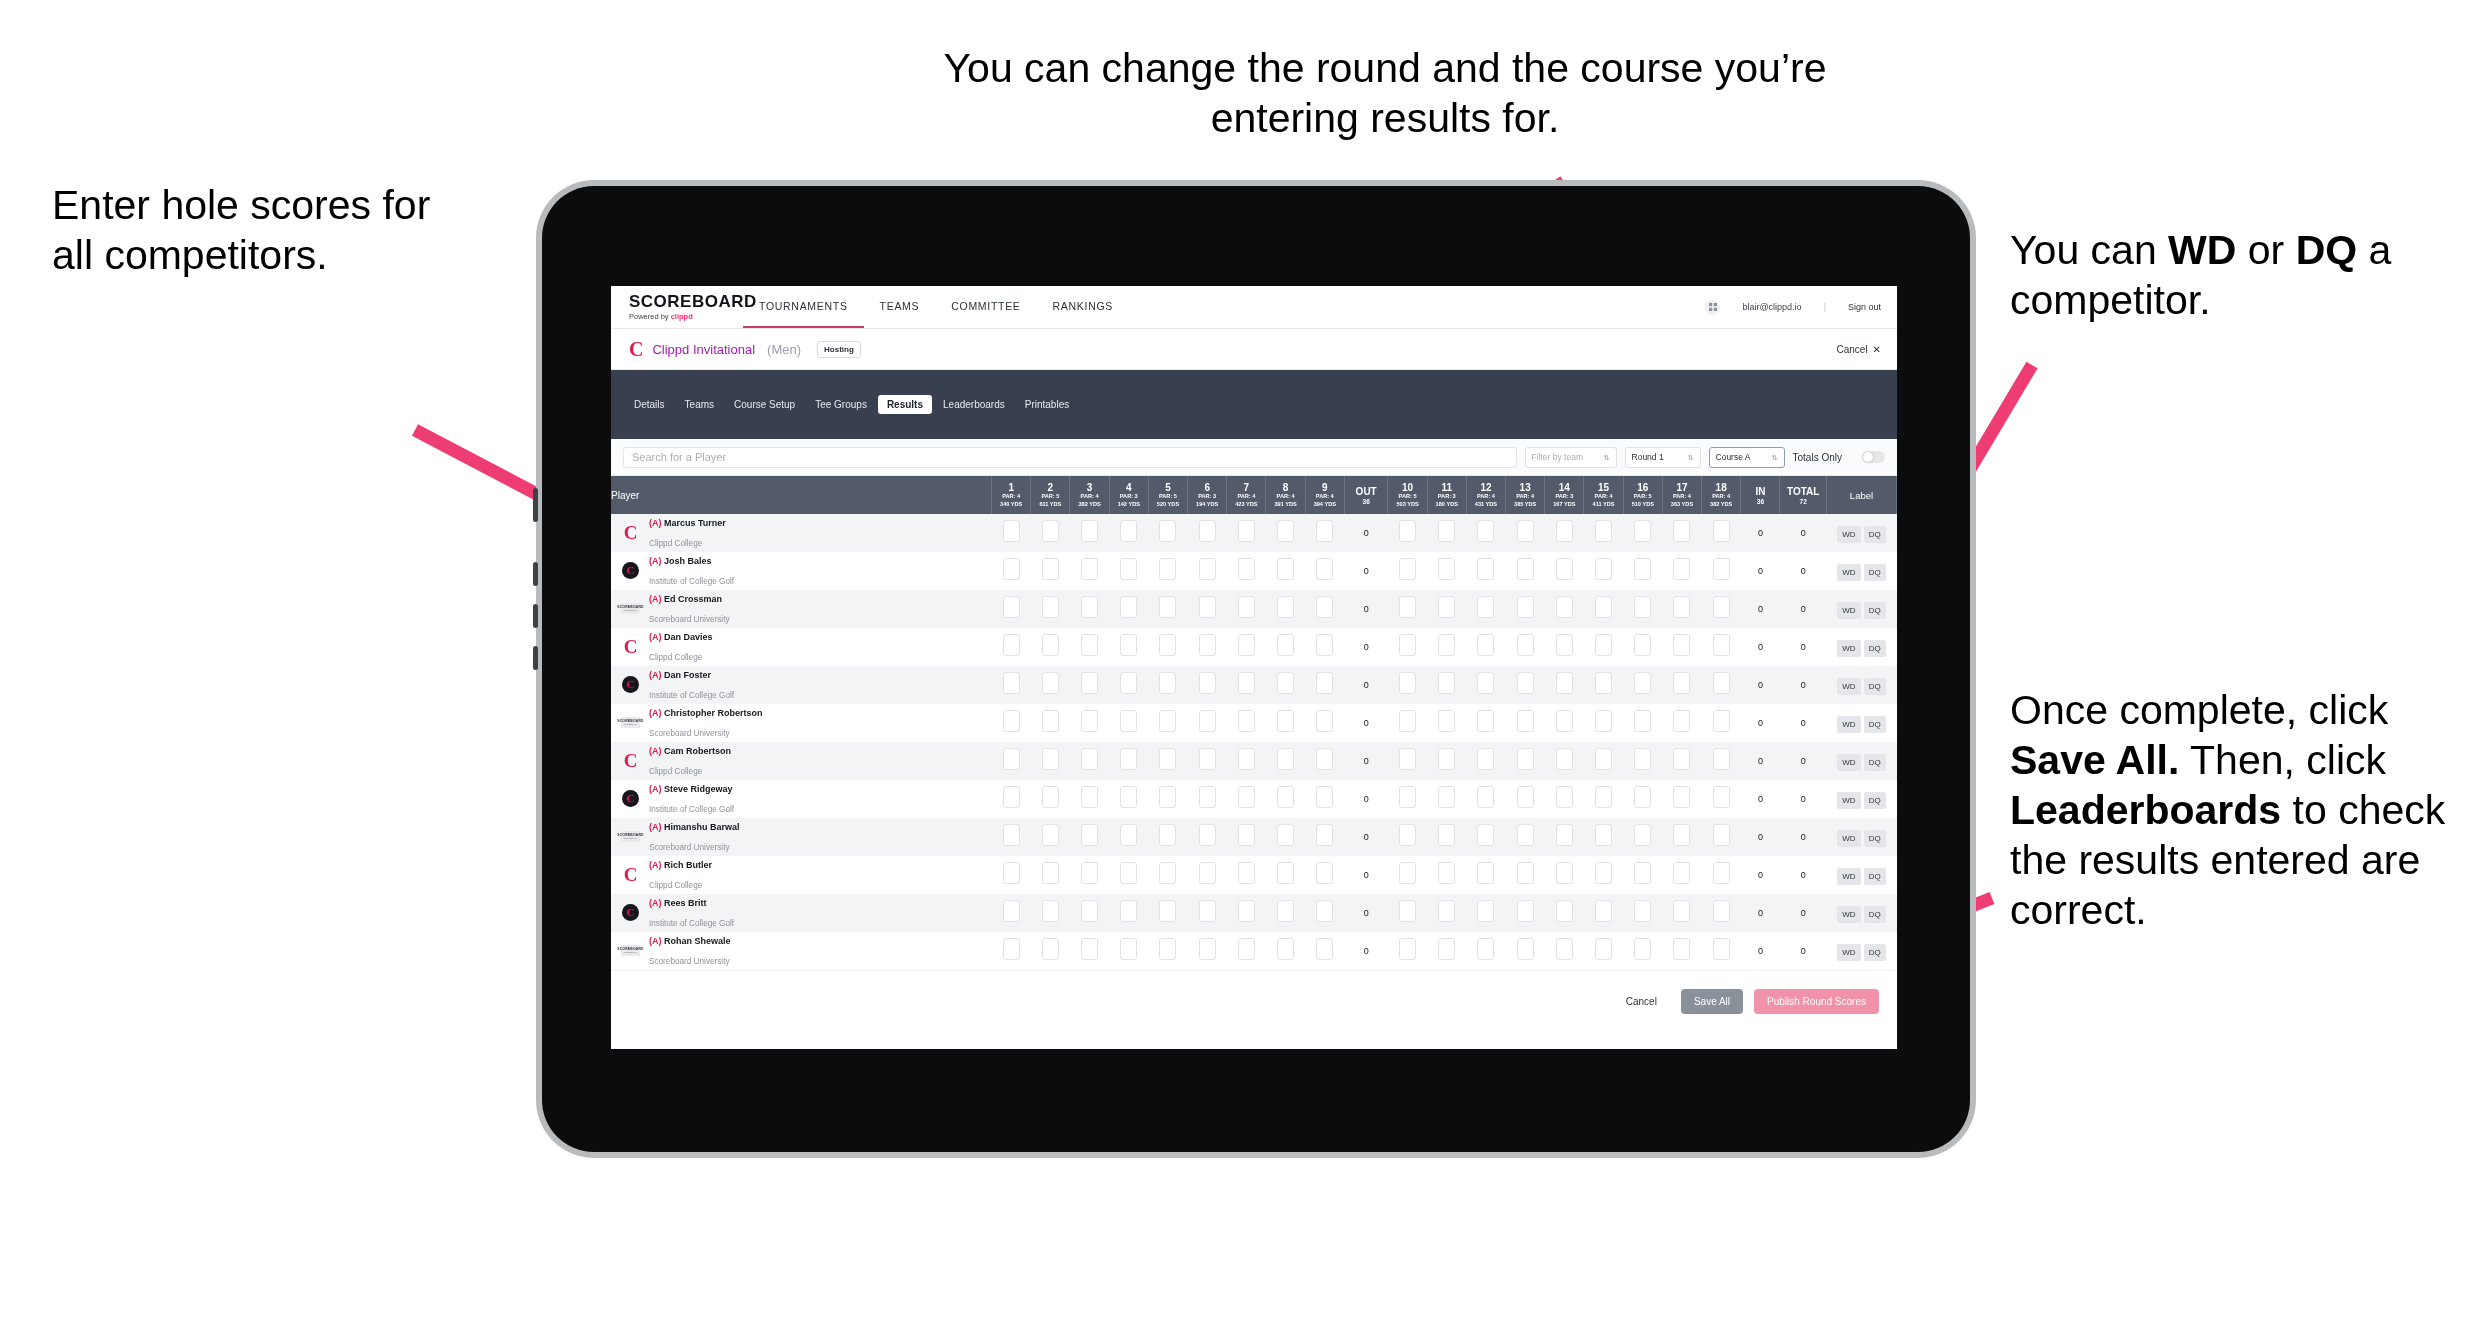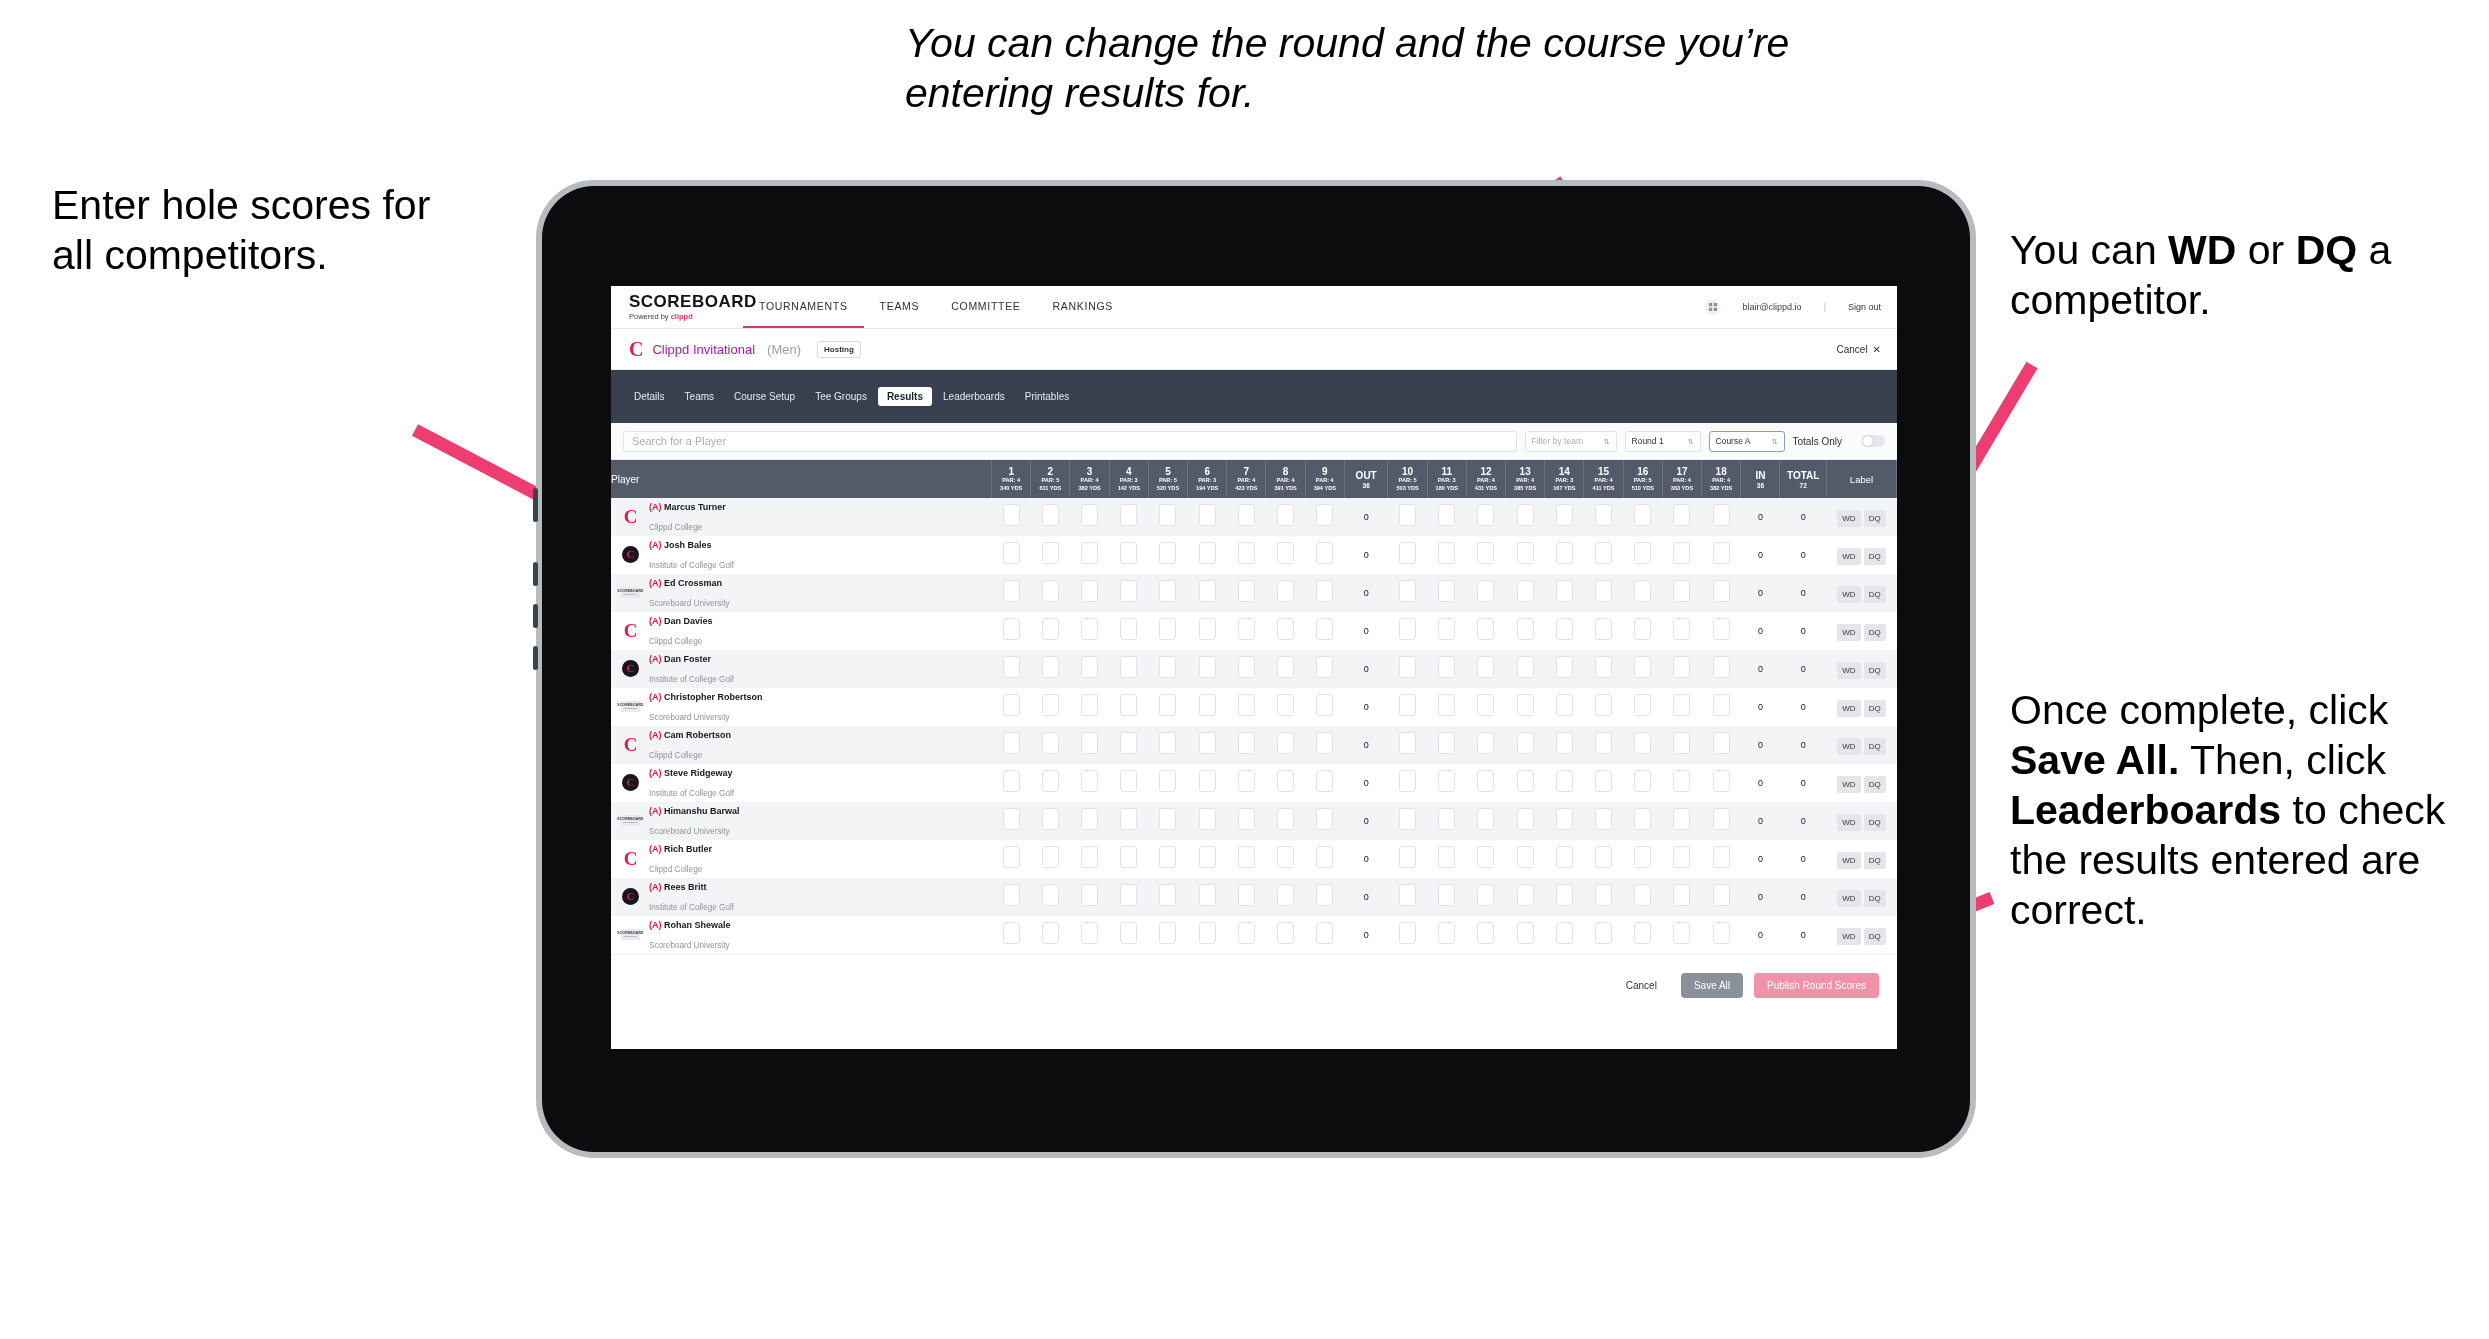--- a/index.html
+++ b/index.html
@@ -5,21 +5,21 @@
   html,body{margin:0;padding:0;}
   body{
     width:2489px;height:1339px;background:#ffffff;
     font-family:"Liberation Sans",sans-serif;
     position:relative;overflow:hidden;
   }
   
   .anno{position:absolute;color:#000;font-size:41px;line-height:1.22;font-family:"Liberation Sans",sans-serif;}
   .anno b{font-weight:bold;}
   #anno-left{left:52px;top:180px;width:390px;}
-  #anno-top{left:905px;top:18px;width:960px;font-style:italic;}
+  #anno-top{left:905px;top:43px;width:960px;text-align:center;}
   #anno-right-top{left:2010px;top:225px;width:460px;}
   #anno-right-bottom{left:2010px;top:685px;width:470px;}
 
   .arrow{position:absolute;pointer-events:none;}
 
   
   #tablet{position:absolute;left:536px;top:180px;width:1440px;height:978px;}
   .tab-outer{position:absolute;inset:0;background:#b9bcbe;border-radius:58px;}
   .tab-bezel{position:absolute;left:6px;top:6px;right:6px;bottom:6px;background:#0b0c0e;border-radius:52px;}
   .tab-screen{position:absolute;left:75px;top:106px;width:1286px;height:763px;background:#ffffff;overflow:hidden;}
@@ -40,21 +40,21 @@
   .sep{color:#b9bec6;}
   .signout{color:#2b313a;text-decoration:none;}
 
   .eventbar{height:40px;background:#fff;border-bottom:1px solid #e7e8ea;display:flex;align-items:center;padding:0 16px 0 18px;gap:9px;}
   .clogo{font-size:20px;font-weight:bold;color:#e0194f;line-height:1;font-family:"Liberation Serif",serif;}
   .ev-title{font-size:13px;color:#a21caf;}
   .ev-gender{font-size:13px;color:#9aa1ab;margin-left:3px;}
   .ev-badge{font-size:8px;font-weight:bold;color:#2c313a;border:1px solid #d8dade;border-radius:3px;padding:3px 6px;margin-left:7px;}
   .ev-cancel{margin-left:auto;font-size:10px;color:#2c313a;display:flex;align-items:center;gap:5px;}
 
-  .tabsbar{height:45px;background:#38404f;display:flex;align-items:center;padding:4px 14px;gap:2px;}
+  .tabsbar{height:45px;background:#38404f;display:flex;align-items:center;padding:12px 14px;gap:2px;}
   .tabsbar .tb{font-size:10px;color:#e7eaee;padding:4px 9px;border-radius:3px;white-space:nowrap;}
   .tabsbar .tb.active{background:#ffffff;color:#1b2029;font-weight:bold;}
 
   
   .toolbar{height:36px;background:#fafbfc;border-bottom:1px solid #e9eaec;display:flex;align-items:center;padding:0 12px;gap:8px;}
   .search{flex:1;height:19px;background:#fff;border:1px solid #e3e5e8;border-radius:3px;display:flex;align-items:center;padding:0 8px;font-size:11px;color:#a9afb7;}
   .ctrl{height:19px;border:1px solid #dfe1e5;border-radius:3px;background:#fff;display:flex;align-items:center;justify-content:space-between;padding:0 6px;font-size:8.5px;color:#2b313a;gap:7px;}
   .ctrl.muted{color:#a9afb7;}
   .ctrl.focus{border-color:#8d9bc4;}
   .ctrl .ch{font-size:7px;color:#9aa1ab;line-height:1;}

